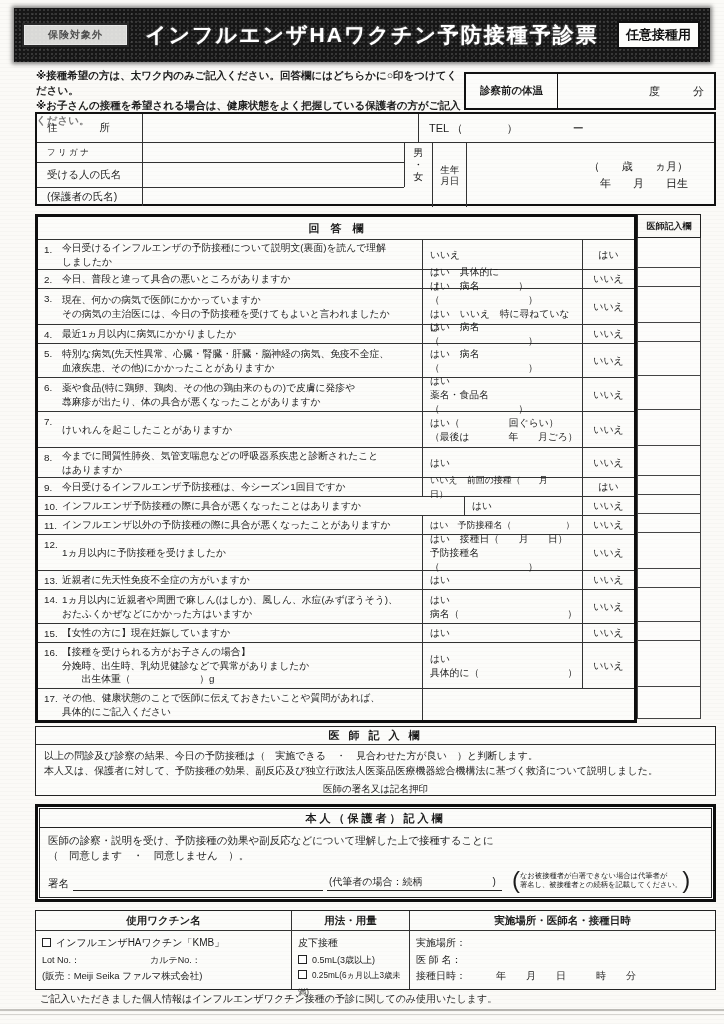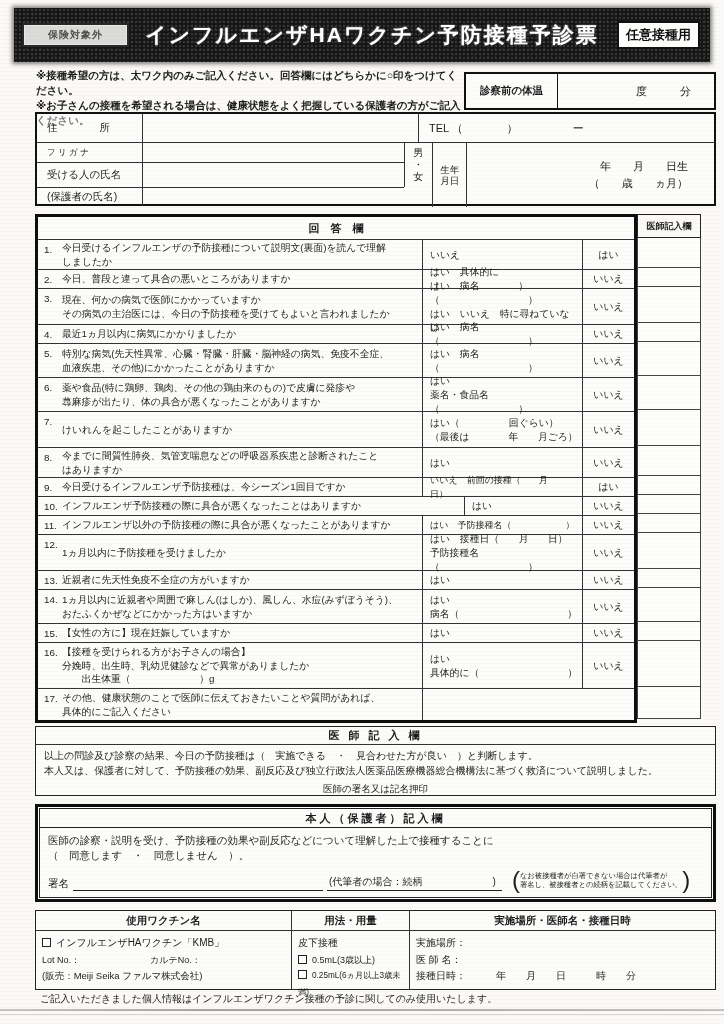--- a/index.html
+++ b/index.html
@@ -37,21 +37,21 @@
   }
   .badge {
     background:#fdfdfb; border:2px solid #111; color:#111;
     font-weight:bold; font-size:13px; padding:3px 7px; white-space:nowrap;
   }
 
   
   .notes { left:36px; top:68px; width:430px; font-size:10.5px; font-weight:bold; line-height:15px; }
   .tempbox { left:464px; top:72px; width:252px; height:38px; border:2px solid #111; display:flex; background:rgba(255,255,255,0.4); }
   .tempbox .lbl { width:92px; border-right:1.5px solid #111; display:flex; align-items:center; justify-content:center; font-size:10.5px; font-weight:bold; }
-  .tempbox .val { flex:1; display:flex; align-items:center; justify-content:flex-end; font-size:11px; padding-right:23px; }
+  .tempbox .val { flex:1; display:flex; align-items:center; justify-content:flex-end; font-size:11px; padding-right:10px; }
 
   
   .profile { left:35px; top:112px; width:681px; height:94px; border:2.5px solid #111; background:rgba(255,255,255,0.4); }
   .prow { display:flex; border-top:1px solid #333; }
   .prow:first-child { border-top:none; }
   .pcell { border-left:1px solid #333; display:flex; align-items:center; font-size:10.5px; }
   .pcell:first-child { border-left:none; }
   .plabel { width:105px; padding-left:10px; }
   .pinput { flex:1; }
   .ptel { width:296px; padding-left:10px; font-size:11px; }
@@ -150,22 +150,22 @@
           <div class="pcell plabel">(保護者の氏名)</div>
           <div class="pcell pinput"></div>
         </div>
       </div>
       <div class="pcell psex pre" style="height:44px;">男
 ・
 女</div>
       <div class="pcell pbirthl pre" style="height:64px; margin-left:0;">生年
 月日</div>
       <div class="pcell pbirth" style="height:64px;">
+        <div>（　　歳　　ヵ月）</div>
         <div>年　　月　　日生</div>
-        <div>（　　歳　　ヵ月）</div>
       </div>
     </div>
   </div>
 
   <div class="abs qmain">
     <div class="qhead">
       <div style="flex:1;">回　答　欄</div>
     </div>
 
     <div class="qrow" style="height:30px;">

